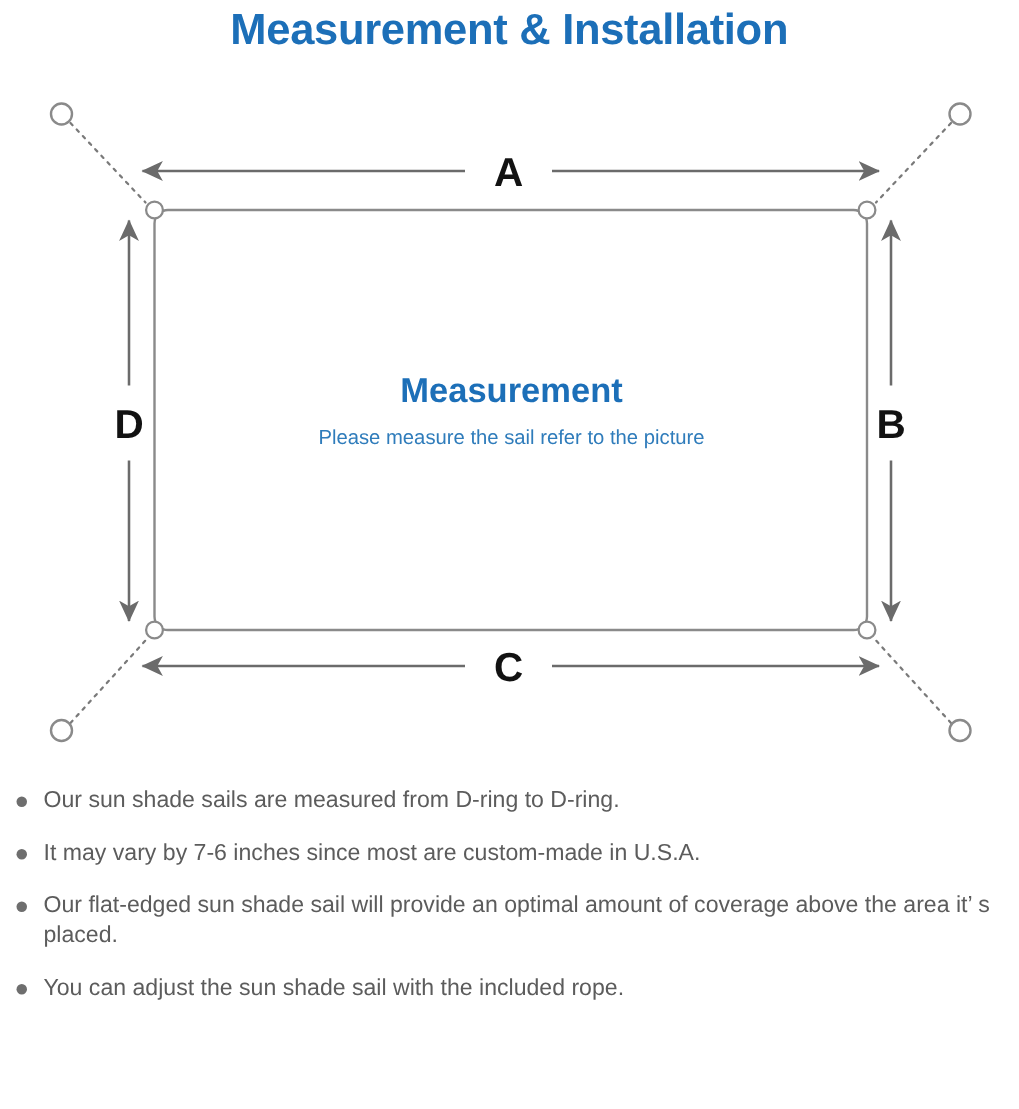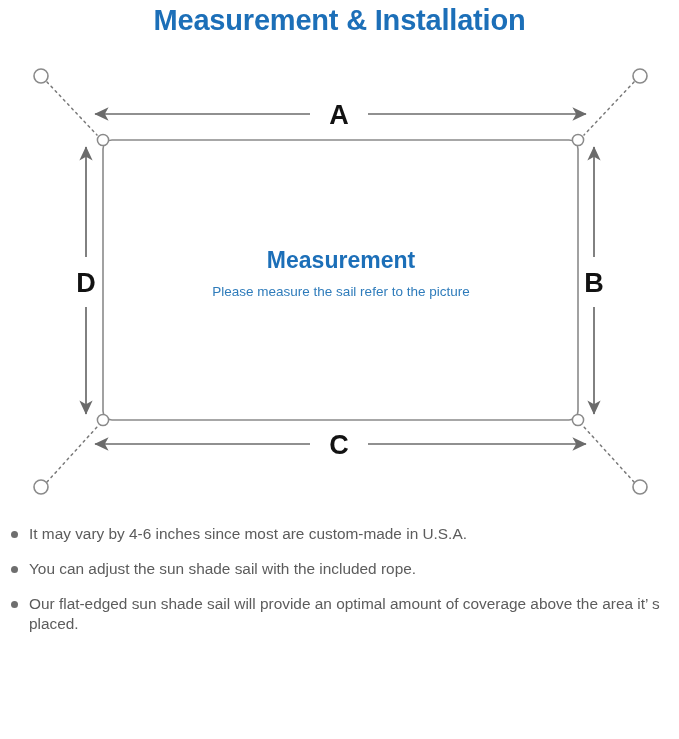--- a/index.html
+++ b/index.html
@@ -158,25 +158,29 @@
       <text class="dim-letter" x="594" y="240" text-anchor="middle">B</text>
 
       <text class="sail-title" x="341" y="216" text-anchor="middle">Measurement</text>
       <text class="sail-sub" x="341" y="244" text-anchor="middle">Please measure the sail refer to the picture</text>
     </svg>
   </div>
 
   <ul class="notes">
     <li class="note">
       <span class="note-bullet"></span>
-      <span>It may vary by 4-6 inches since most are custom-made in U.S.A.</span>
+      <span>Our sun shade sails are measured from D-ring to D-ring.</span>
+    </li>
+    <li class="note">
+      <span class="note-bullet"></span>
+      <span>It may vary by 7-6 inches since most are custom-made in U.S.A.</span>
+    </li>
+    <li class="note">
+      <span class="note-bullet"></span>
+      <span>Our flat-edged sun shade sail will provide an optimal amount of coverage above the area it’ s placed.</span>
     </li>
     <li class="note">
       <span class="note-bullet"></span>
       <span>You can adjust the sun shade sail with the included rope.</span>
-    </li>
-    <li class="note">
-      <span class="note-bullet"></span>
-      <span>Our flat-edged sun shade sail will provide an optimal amount of coverage above the area it’ s placed.</span>
     </li>
   </ul>
 
 </div>
 
 </body></html>

